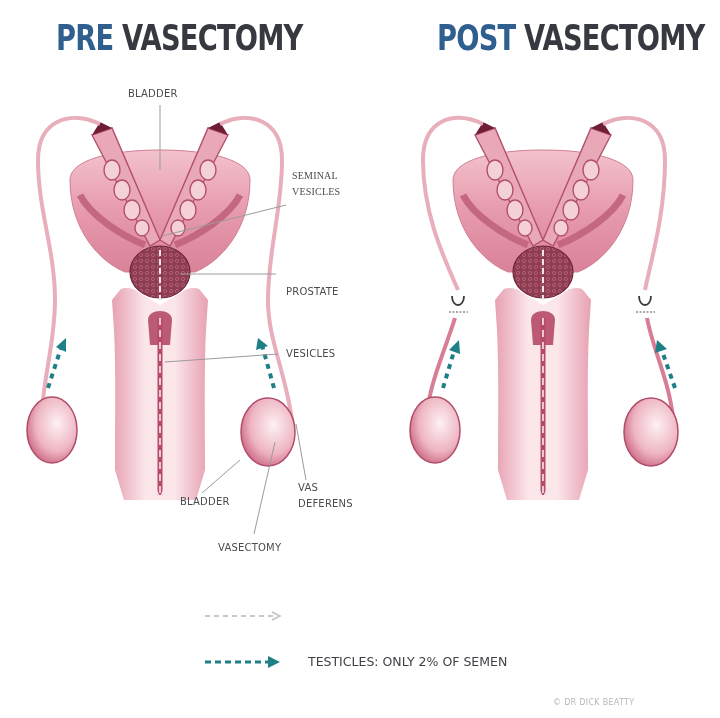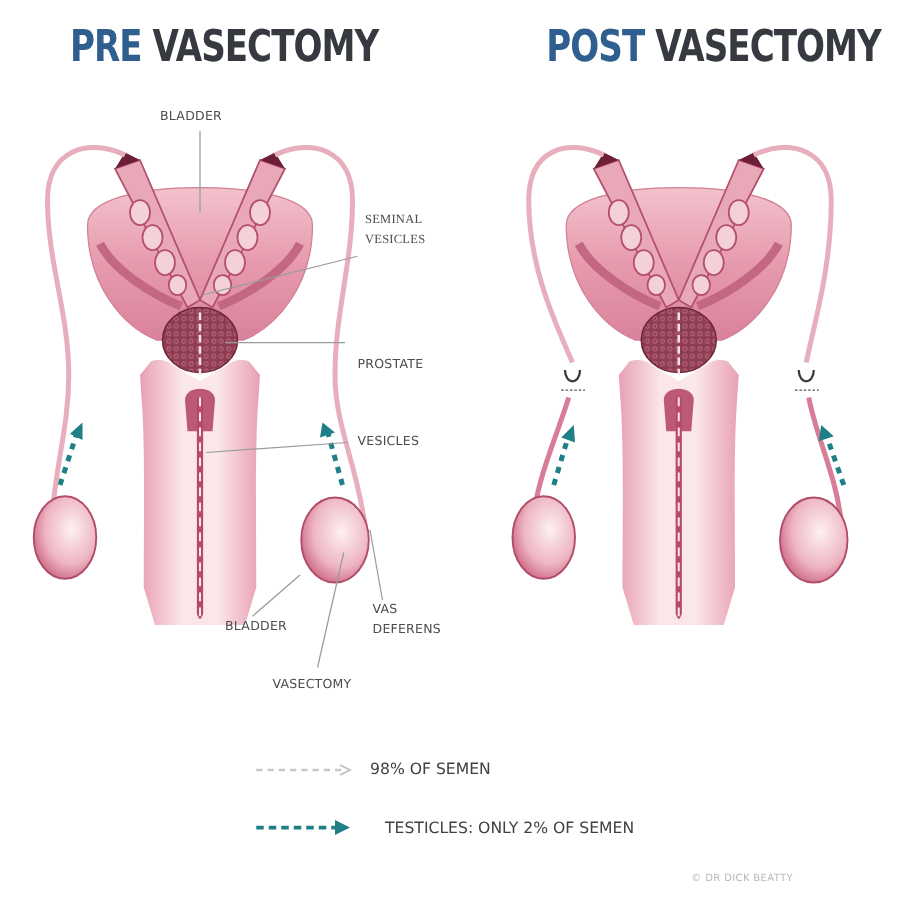--- a/index.html
+++ b/index.html
@@ -152,19 +152,18 @@
 <div class="label" style="left:286px; top:266px;margin-top:18px;">PROSTATE</div>
 <div class="label" style="left:286px; top:346px;">VESICLES</div>
 <div class="label" style="left:180px; top:494px;">BLADDER</div>
 <div class="label center" style="left:298px; top:480px;">
   <div>VAS</div>
   <div>DEFERENS</div>
 </div>
 <div class="label" style="left:218px; top:540px;">VASECTOMY</div>
 
 <div class="legend-text" style="left:296px; top:606px;">
-  <div>98% OF SEMEN</div>
 </div>
 <div class="legend-text" style="left:308px; top:653px;">
   <div>TESTICLES: ONLY 2% OF SEMEN</div>
 </div>
 
 <div class="credit">© DR DICK BEATTY</div>
 
 </body></html>

